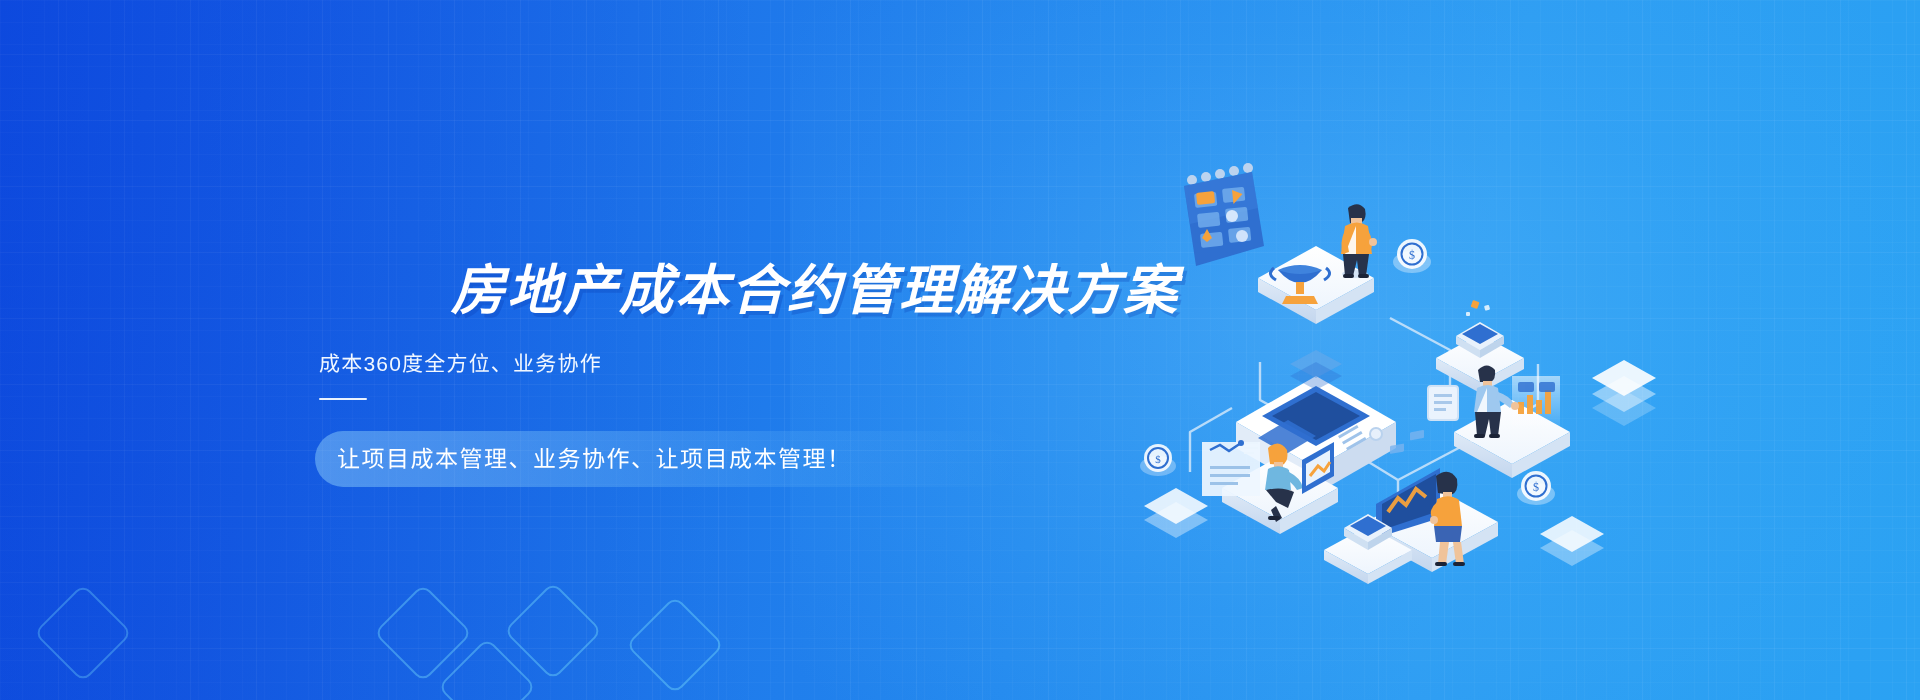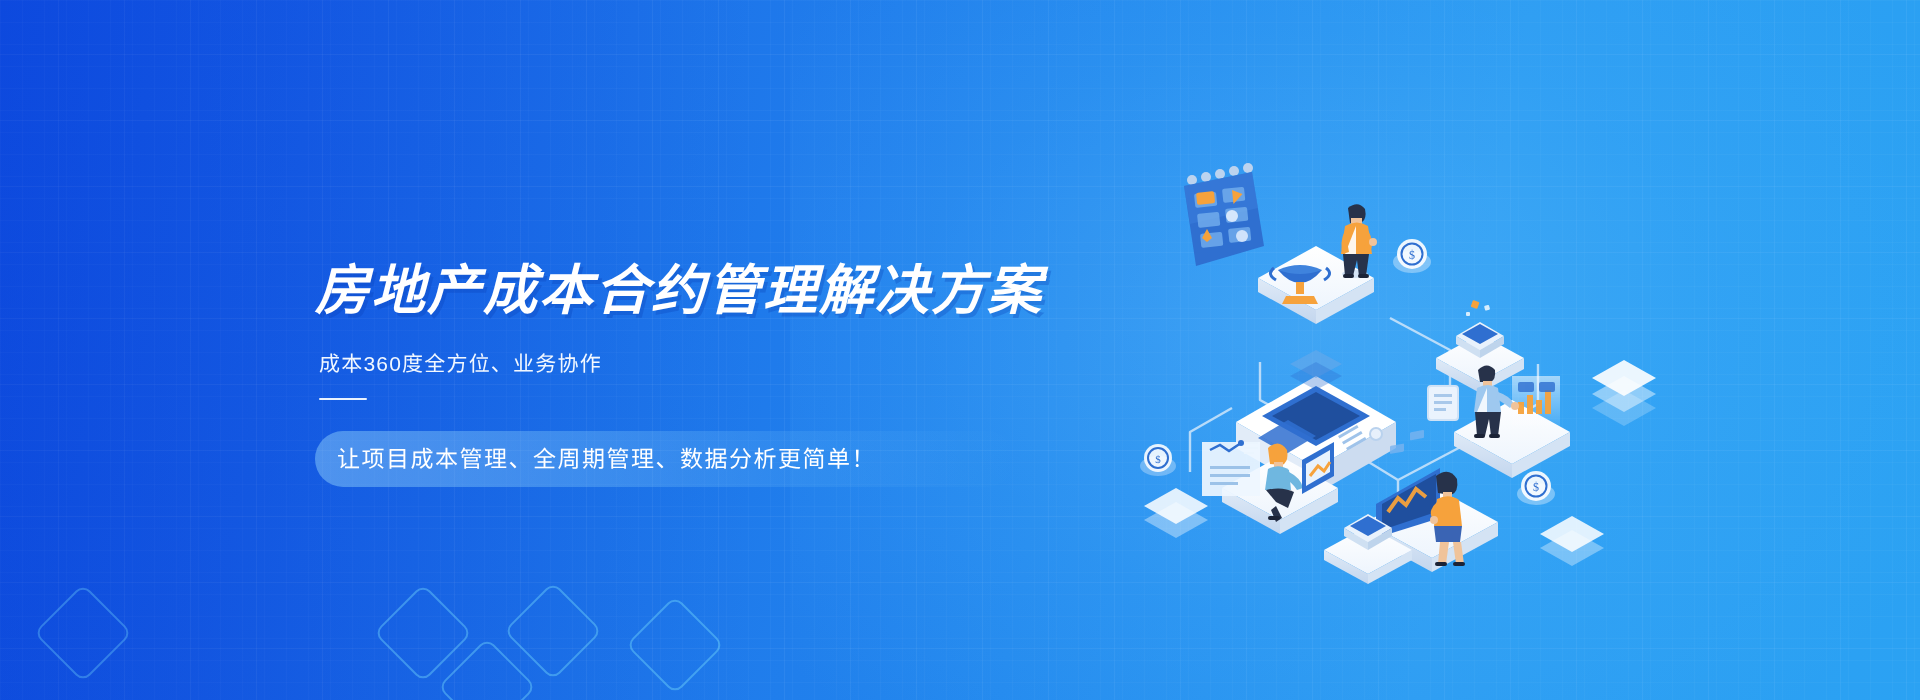--- a/index.html
+++ b/index.html
@@ -51,20 +51,21 @@
     border-radius:10px;transform:rotate(45deg);pointer-events:none;
   }
 
   
   .copy{position:absolute;left:315px;top:262px;width:1000px;}
   .title{
     margin:0;color:#ffffff;font-size:54px;line-height:1.05;
     font-weight:700;font-style:italic;letter-spacing:2px;
     text-shadow:3px 4px 0 rgba(8,60,180,.28);
     white-space:nowrap;
+    text-align:center;
   }
   .subtitle{
     margin:28px 0 0 4px;color:#f2f8ff;font-size:21px;font-weight:400;
     letter-spacing:1.2px;white-space:nowrap;
   }
   .rule{
     margin:21px 0 0 4px;width:48px;height:2px;background:#e9f3ff;border-radius:2px;
   }
   .pill{
     position:relative;margin:31px 0 0 0;display:inline-block;
@@ -97,21 +98,21 @@
       <div class="diamond" style="left: 452px; top: 652px; width: 66px; height: 66px; border-color: rgba(130, 235, 255, 0.36);"></div>
       <div class="diamond" style="left: 518px; top: 596px; width: 66px; height: 66px; border-color: rgba(130, 235, 255, 0.36);"></div>
       <div class="diamond" style="left: 640px; top: 610px; width: 66px; height: 66px; border-color: rgba(130, 235, 255, 0.36);"></div>
     </div>
 
   <div class="copy">
     <h1 class="title">房地产成本合约管理解决方案</h1>
     <div class="subtitle">成本360度全方位、业务协作</div>
     <div class="rule"></div>
     <div class="pill">
-      <span class="pill-text">让项目成本管理、全周期管理、数据分析更简单！</span>
+      <span class="pill-text">让项目成本管理、业务协作、让项目成本管理！</span>
     </div>
   </div>
 
   <div class="illo">
     <svg viewBox="0 0 560 400" xmlns="http://www.w3.org/2000/svg" aria-hidden="true">
       <defs>
         <linearGradient id="tileTop" x1="0" y1="0" x2="0" y2="1">
           <stop offset="0" stop-color="#ffffff"></stop>
             <stop offset="1" stop-color="#eef5fd"></stop>
         </linearGradient>

